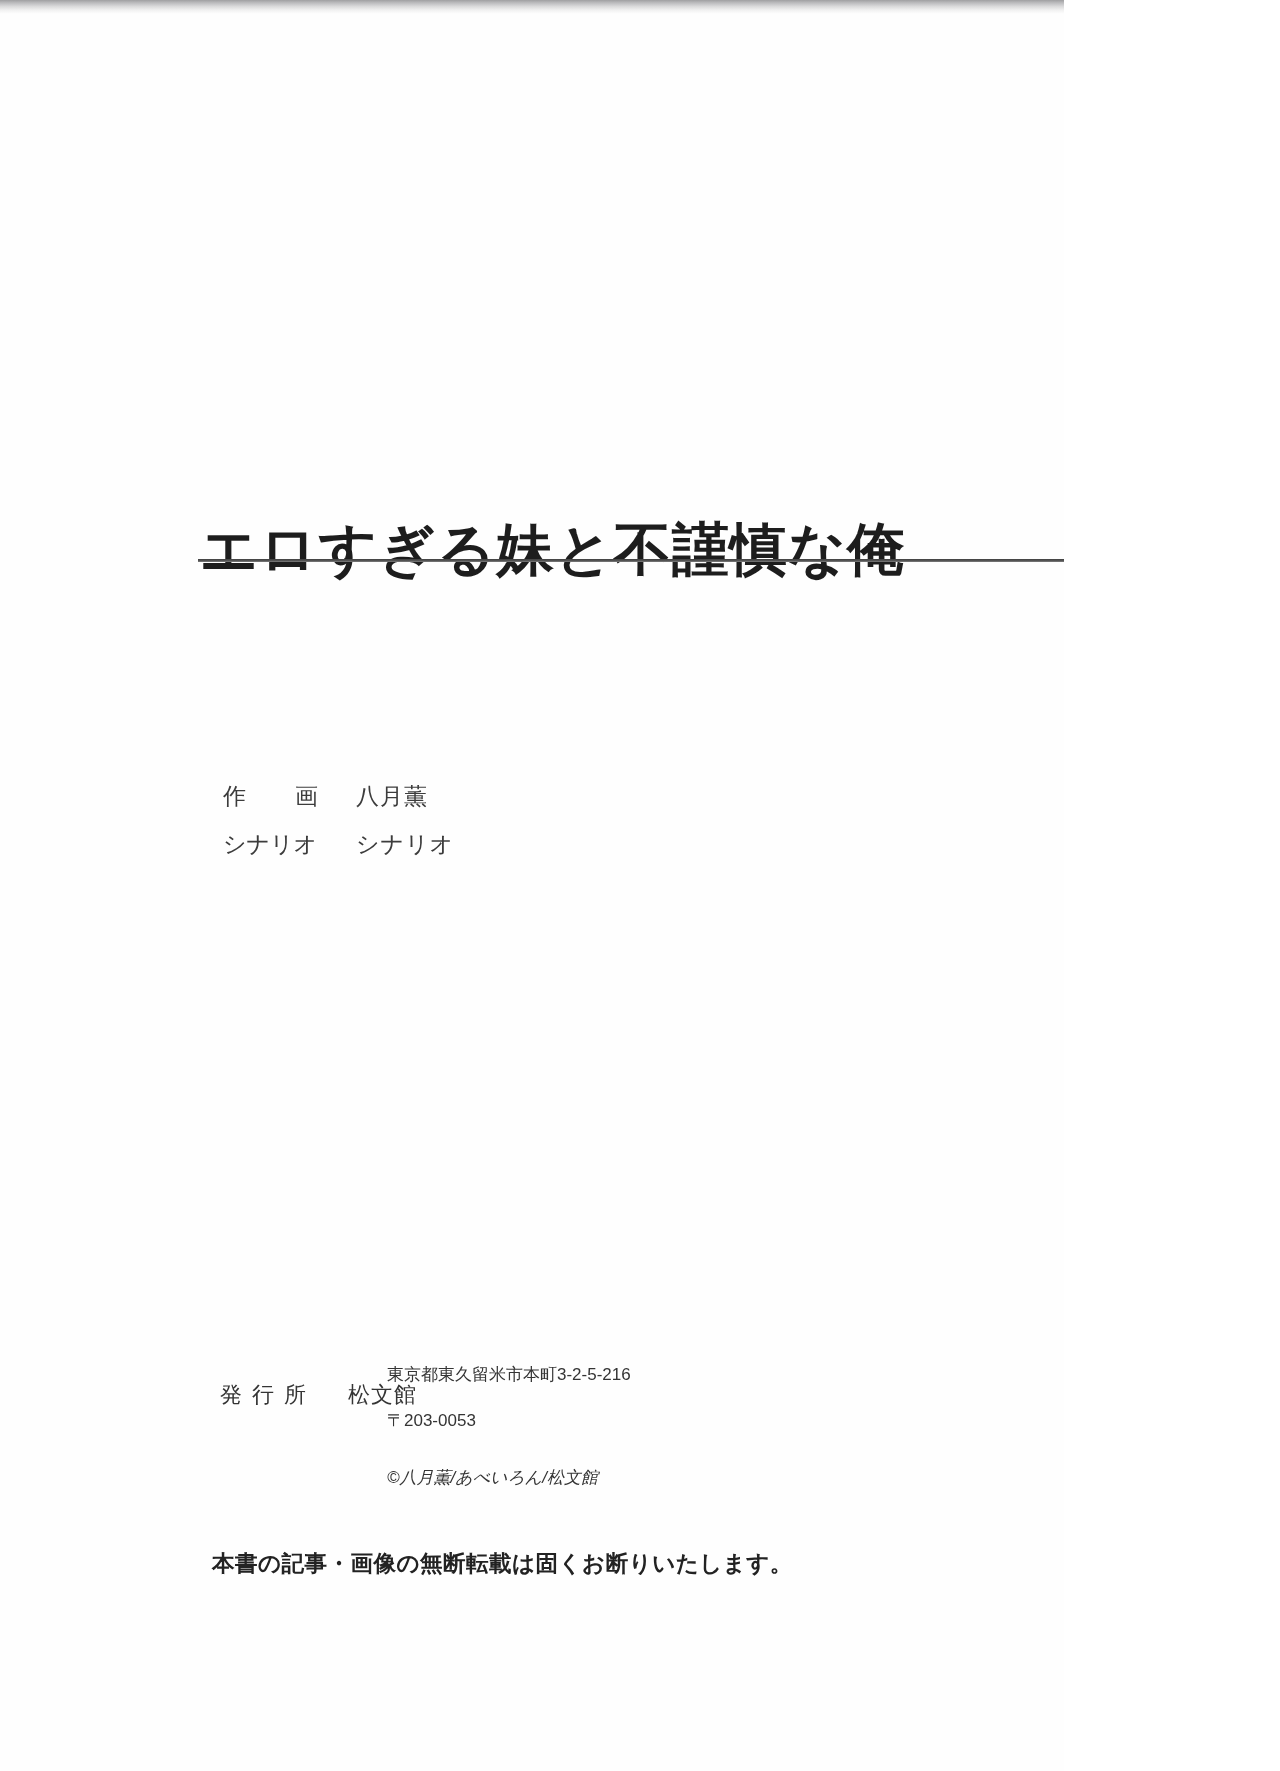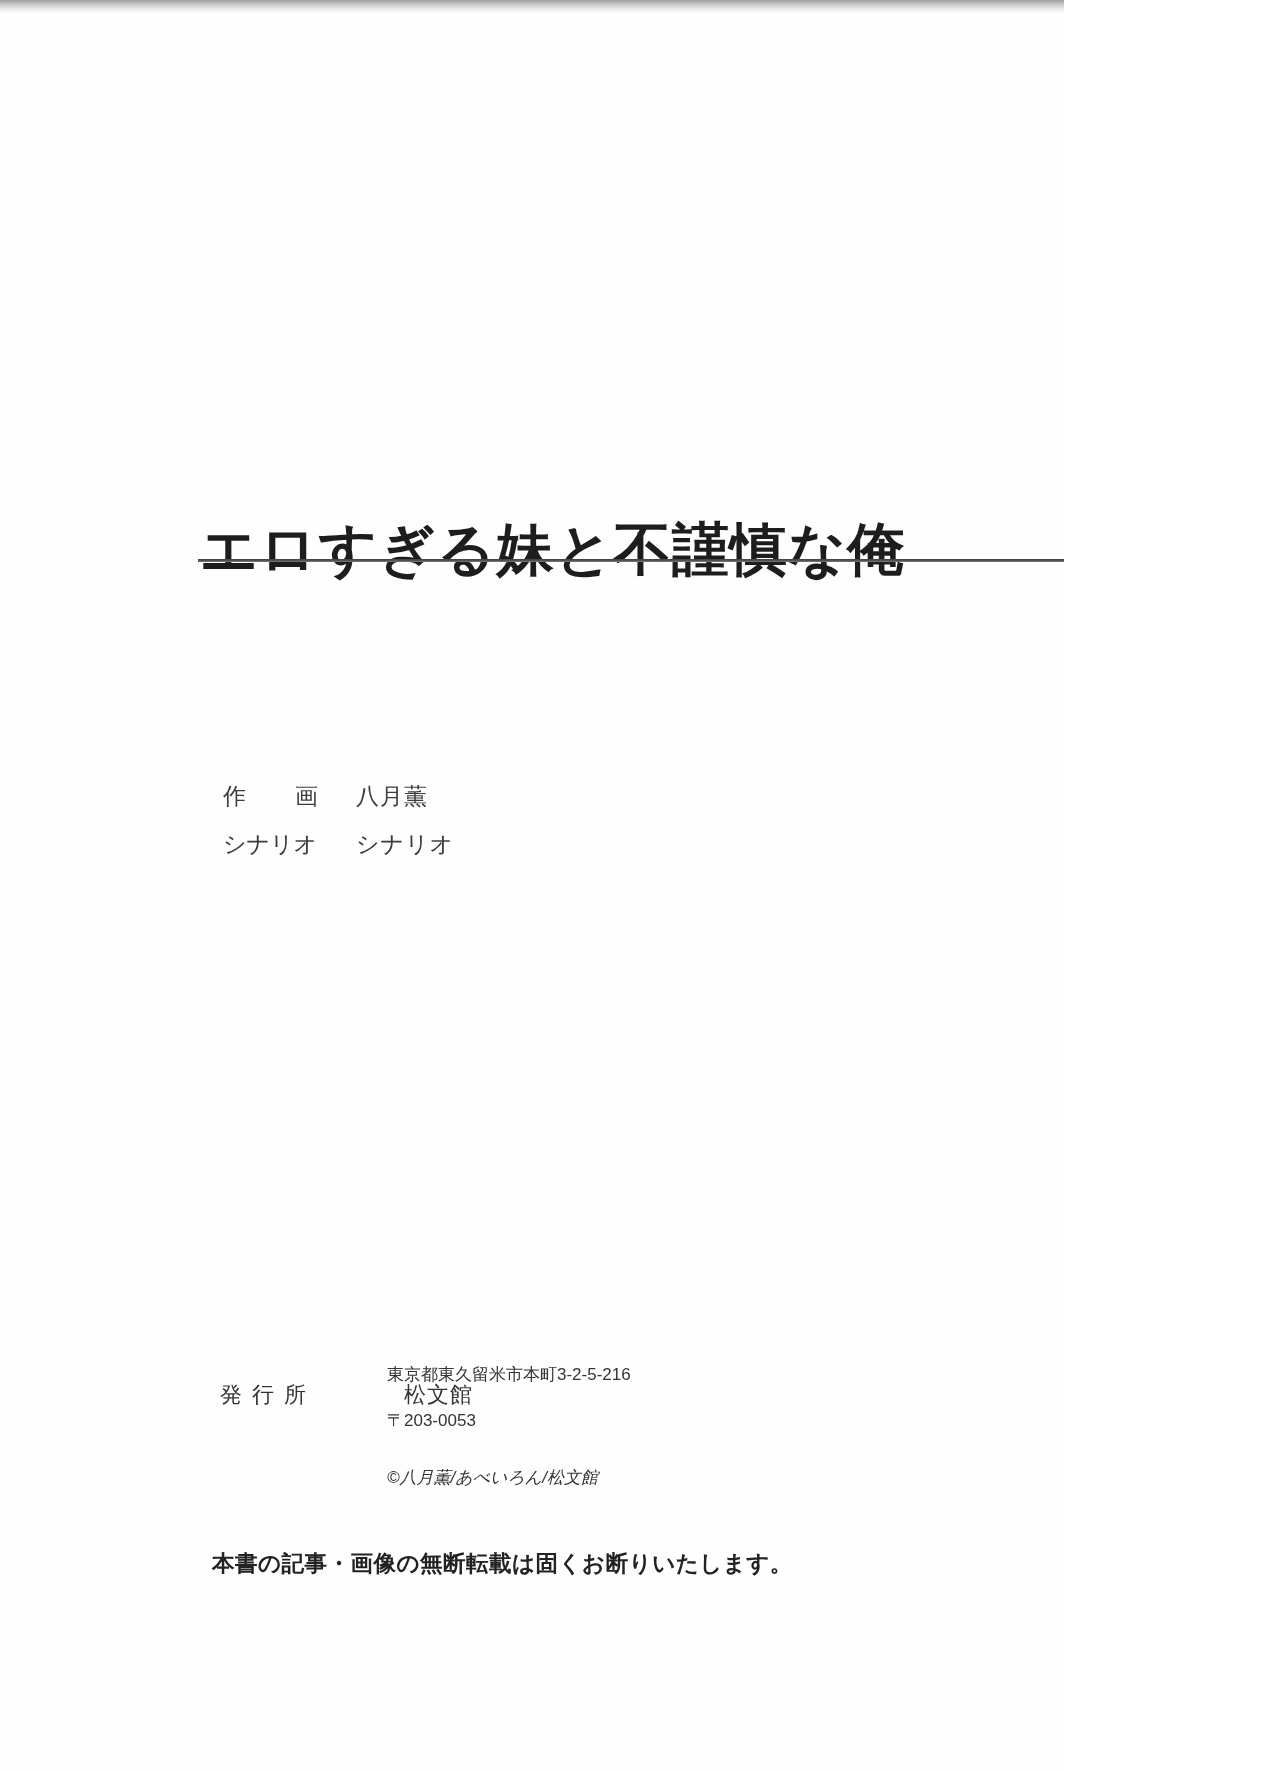--- a/index.html
+++ b/index.html
@@ -74,21 +74,21 @@
     color: #343434;
     font-size: 22px;
     white-space: nowrap;
   }
   #publisher-line { left: 220px; top: 1380px; }
   #publisher-line .label {
     display: inline-flex;
     justify-content: space-between;
     width: 86px;
   }
-  #publisher-line .value { margin-left: 98px; letter-spacing: 1px; }
+  #publisher-line .value { margin-left: 42px; letter-spacing: 1px; }
 
   .pub-sub {
     position: absolute;
     left: 387px;
     color: #343434;
     font-size: 17px;
     white-space: nowrap;
   }
   #postal-code { top: 1409px; }
   #address     { top: 1363px; }

